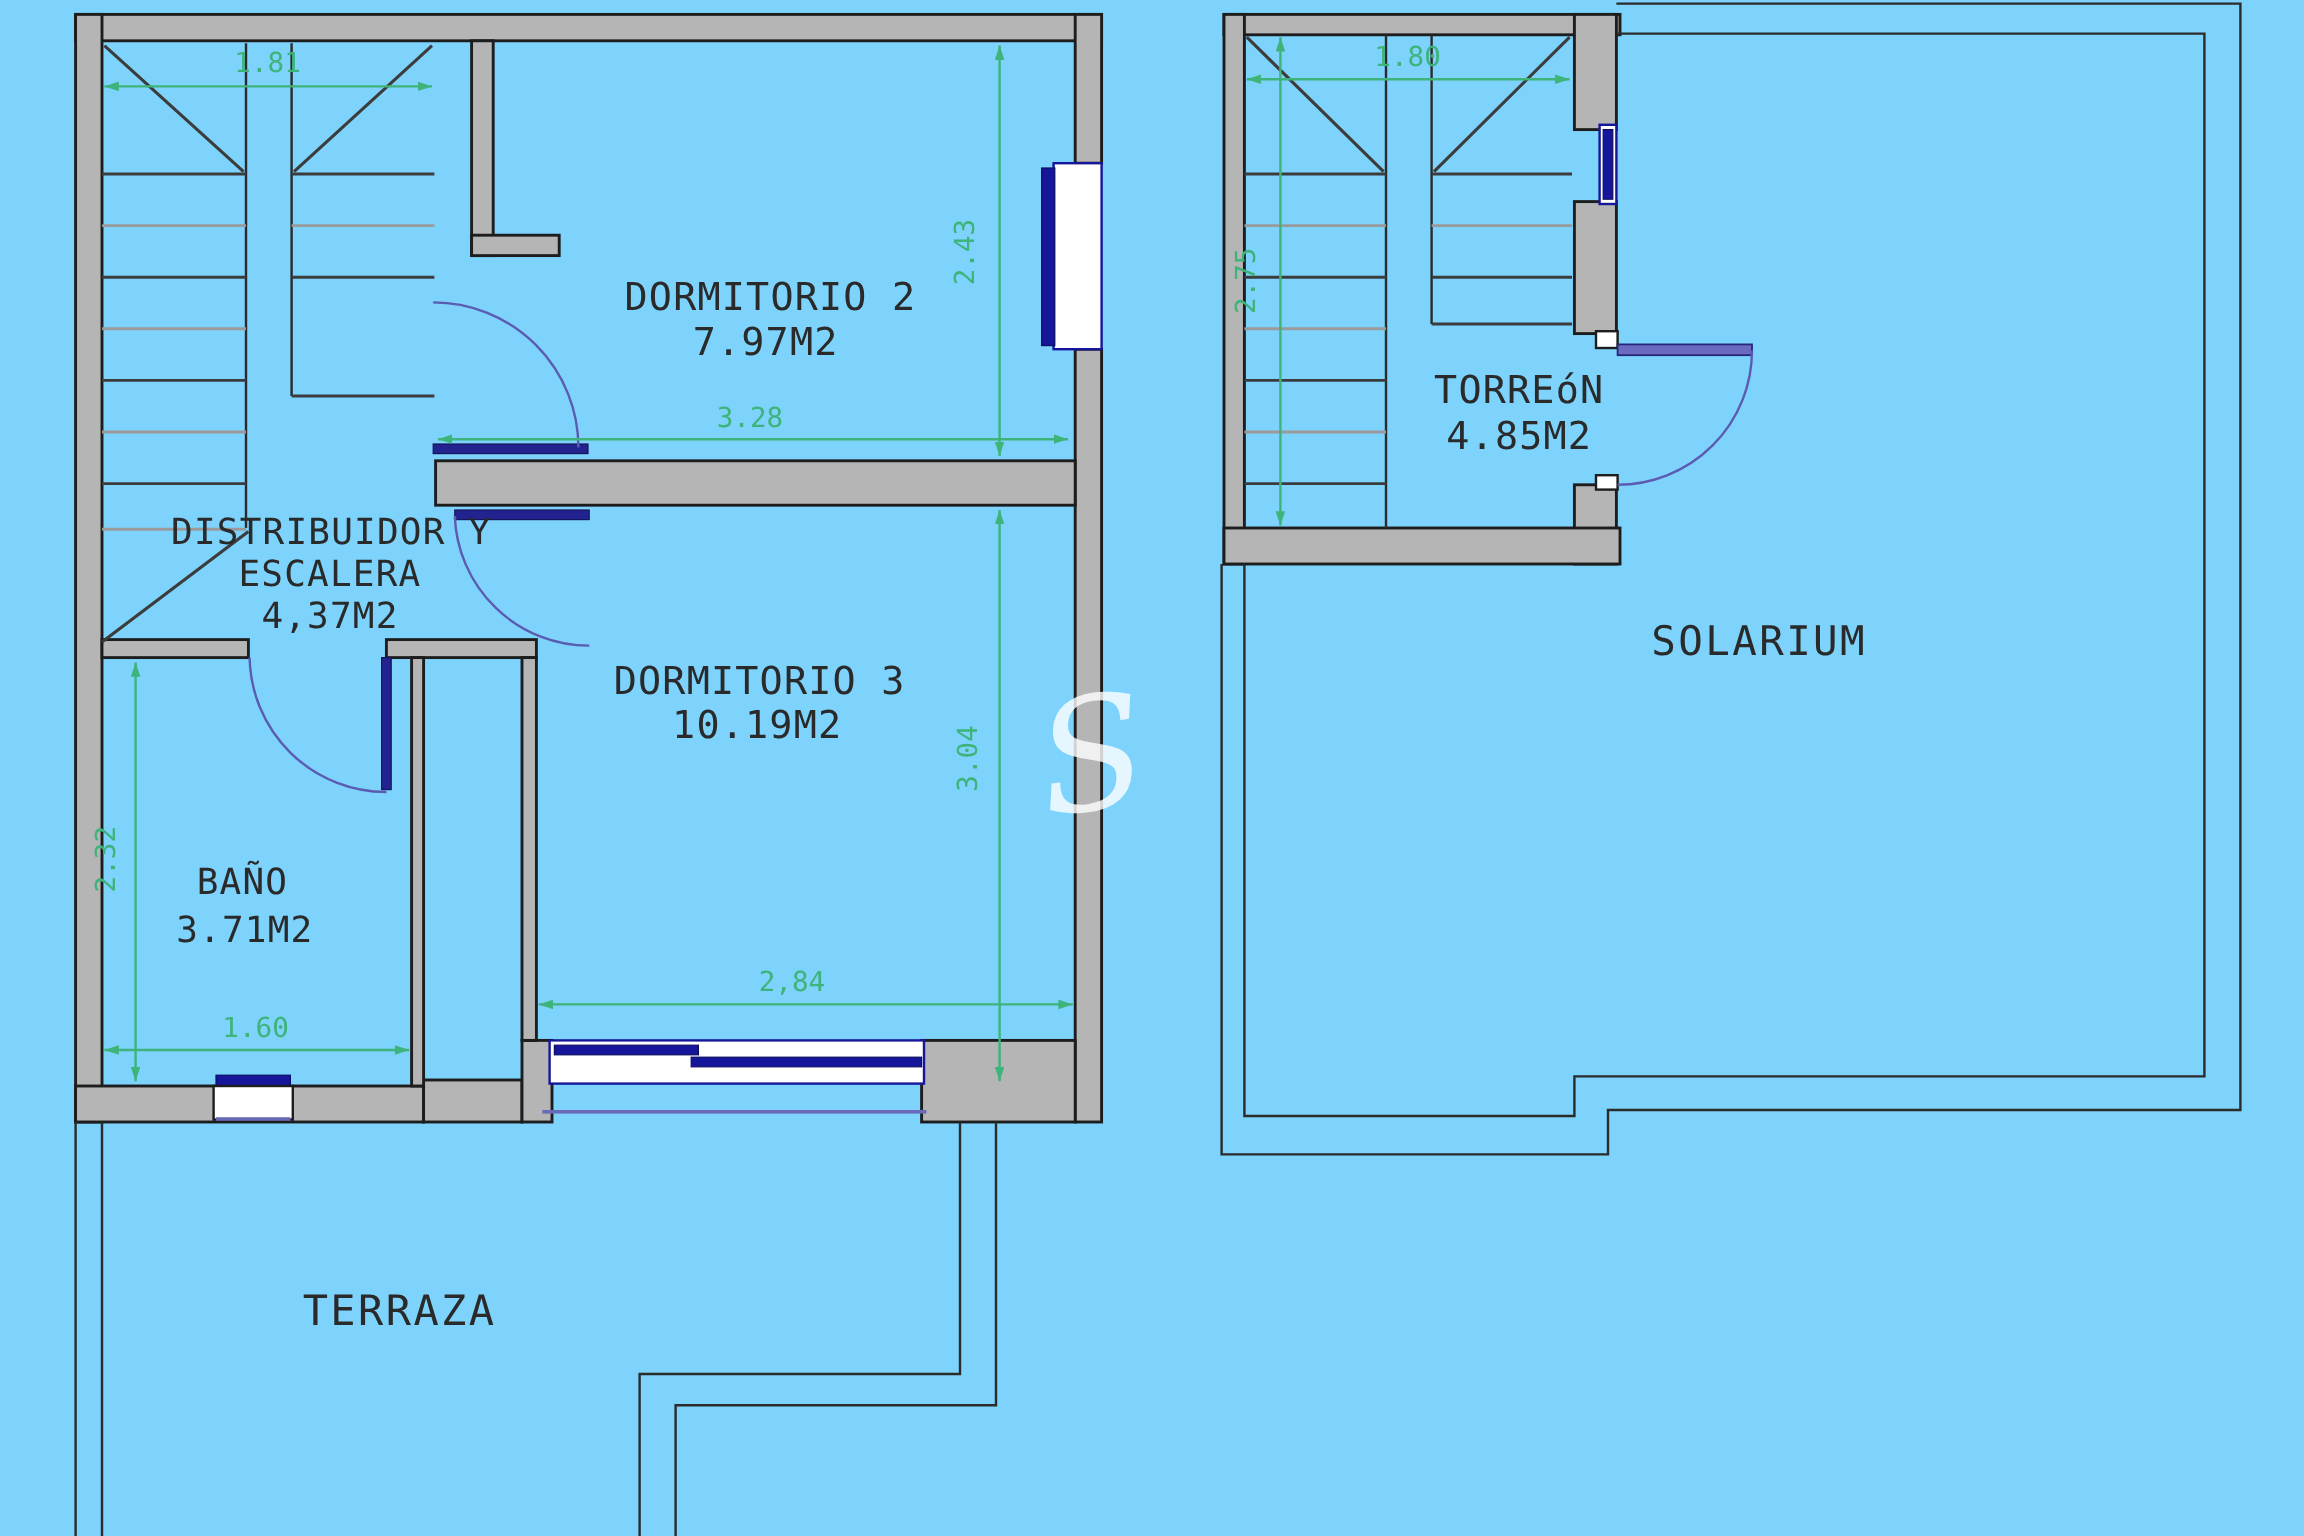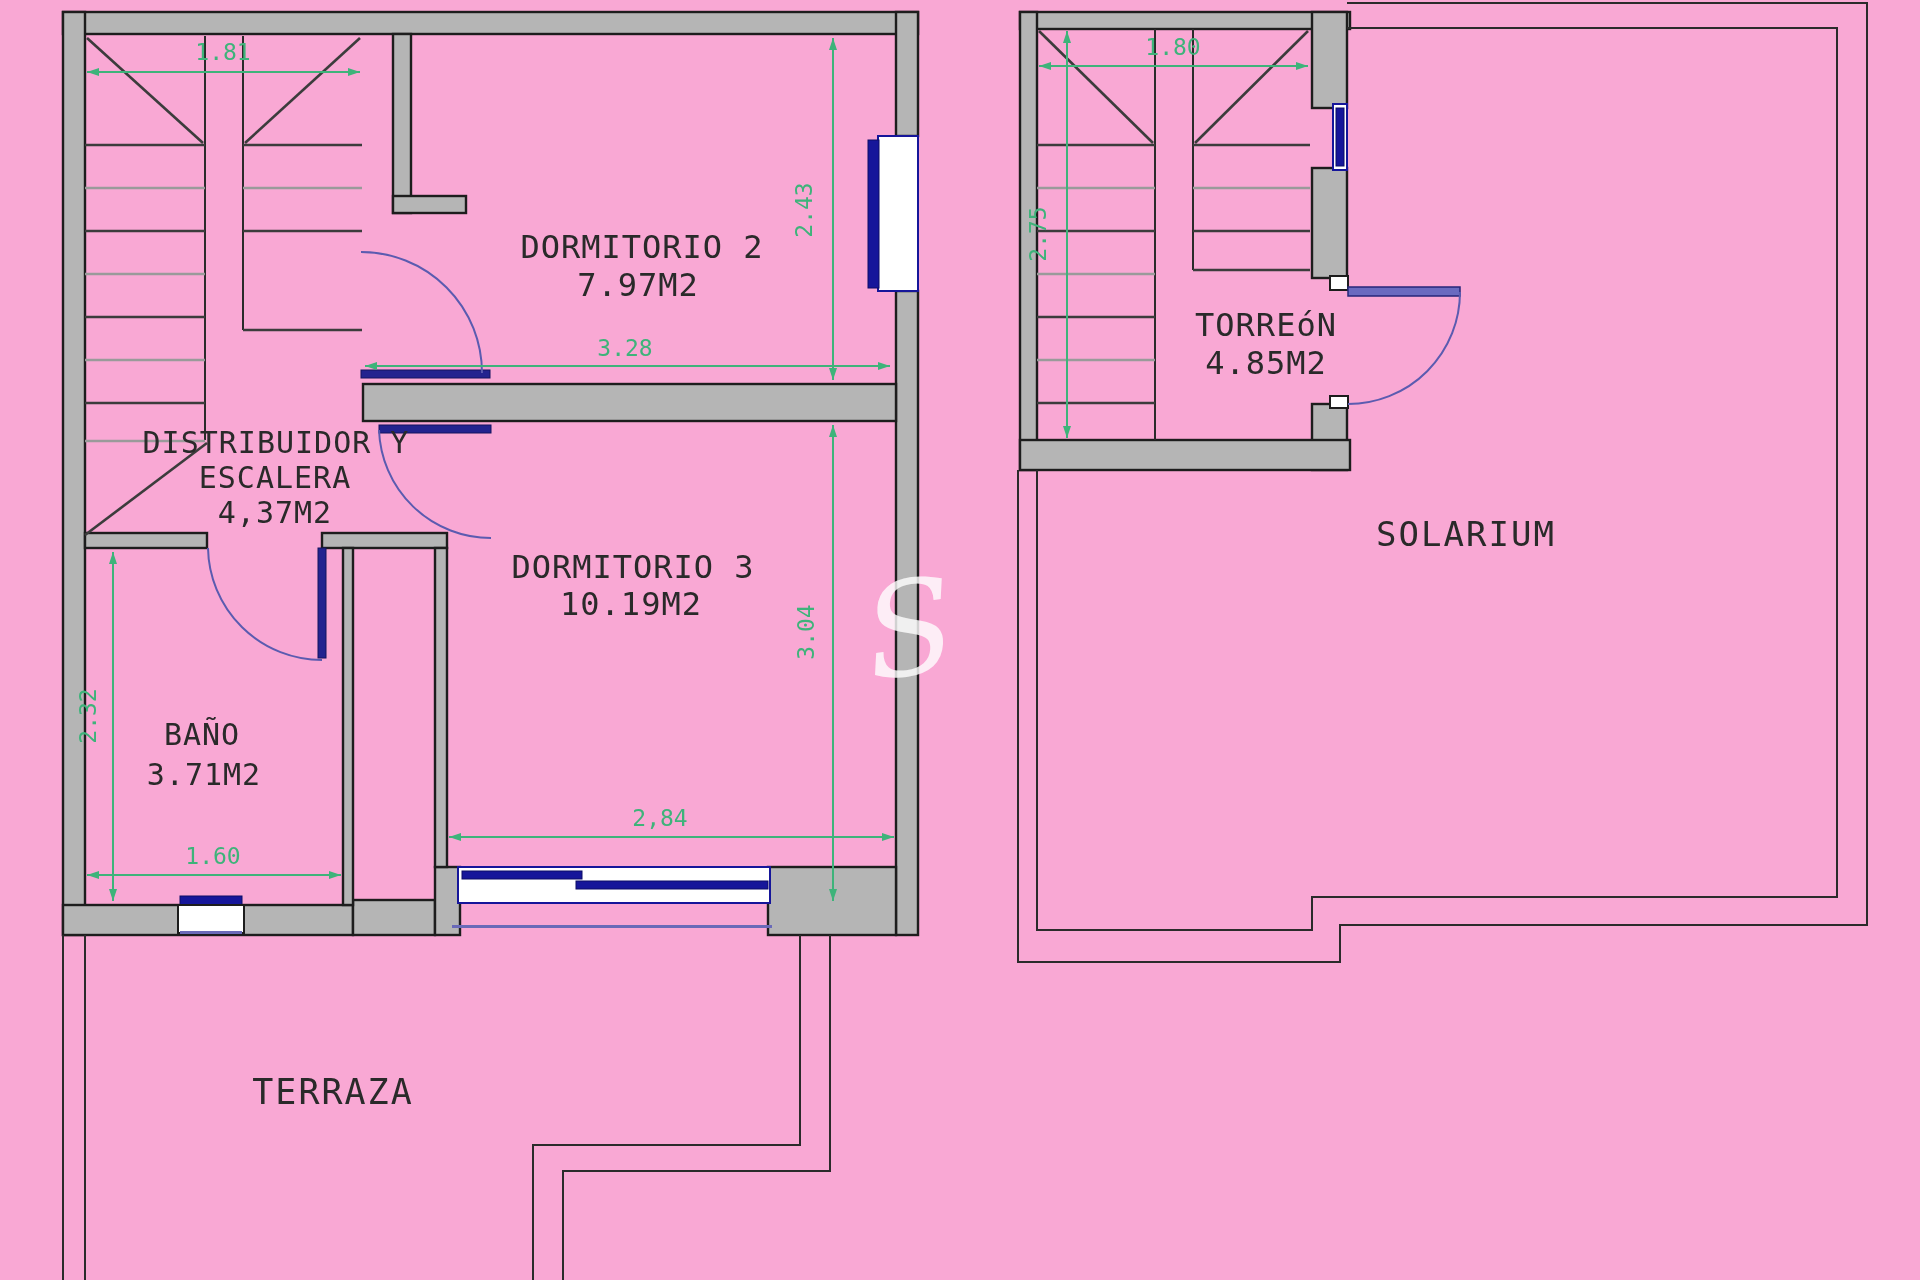--- a/index.html
+++ b/index.html
@@ -8,21 +8,21 @@
     width: 1920px;
     height: 1280px;
     background: #ffffff;
     overflow: hidden;
     font-family: "DejaVu Sans Mono", monospace;
   }
   #stage {
     position: relative;
     width: 1920px;
     height: 1280px;
-    background: #f9a8d4;
+    background: #7dd3fc;
   }
   svg { display: block; }
   .wall       { fill: #b5b5b5; stroke: #1d1d1d; stroke-width: 2.4; }
   .thinline   { stroke: #2b2b2b; stroke-width: 2; fill: none; }
   .tread-d    { stroke: #3c3c3c; stroke-width: 2.4; fill: none; }
   .tread-l    { stroke: #9a9a9a; stroke-width: 2.4; fill: none; }
   .diag       { stroke: #3c3c3c; stroke-width: 2.6; fill: none; }
   .dimline    { stroke: #3eb37a; stroke-width: 2; fill: none; }
   .dimtext    { fill: #3eb37a; font-size: 23px; font-family: "DejaVu Sans Mono", monospace; }
   .roomlabel  { fill: #2a2a2a; font-size: 30px; letter-spacing: 1px; font-family: "DejaVu Sans Mono", monospace; }

